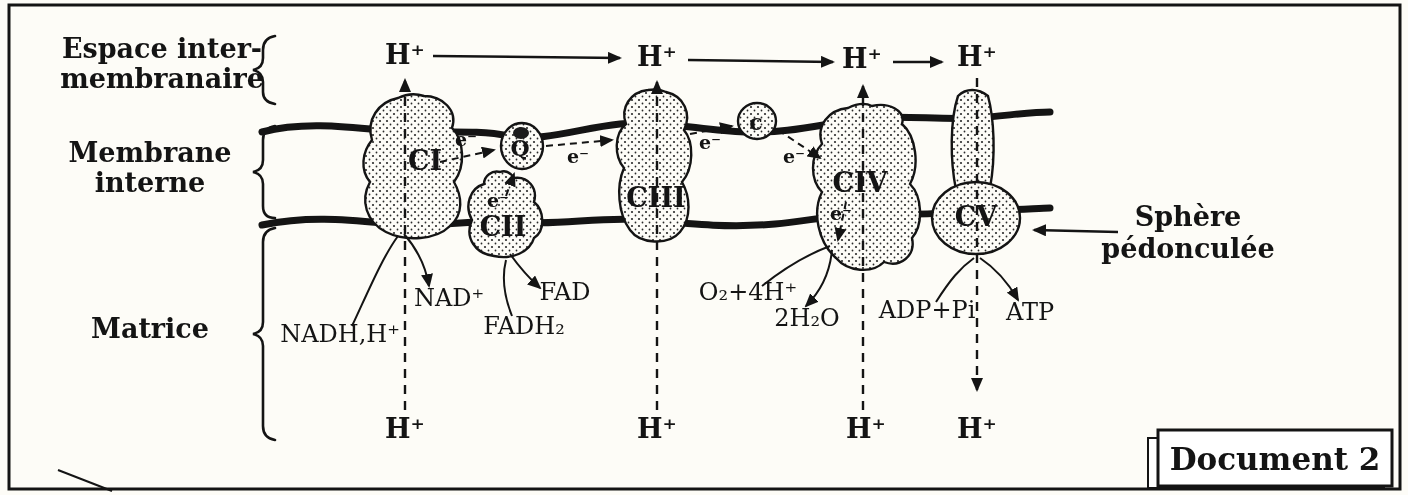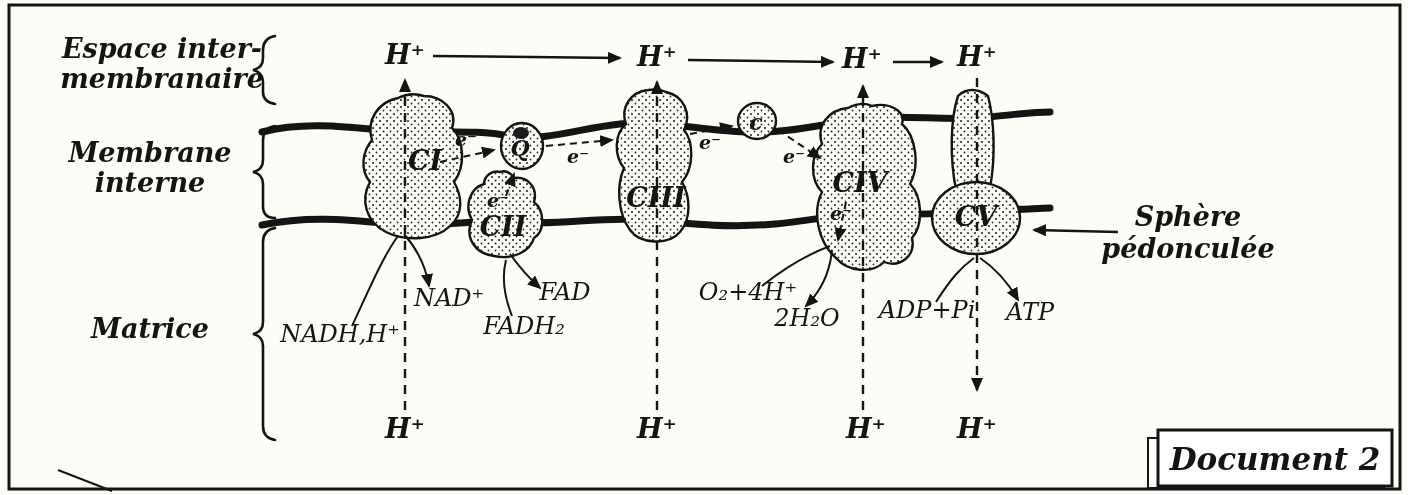--- a/index.html
+++ b/index.html
@@ -1,16 +1,16 @@
 <!DOCTYPE html>
 <html><head>
 <meta charset="utf-8">
 <style>
   html,body{margin:0;padding:0;background:#ffffff;}
-  .page{position:relative;width:1408px;height:495px;background:#fdfcf7;overflow:hidden;font-style:italic;}
+  .page{position:relative;width:1408px;height:495px;background:#fdfcf7;overflow:hidden;}
   svg{position:absolute;left:0;top:0;}
   text{fill:#141414;}
   .serif-b{font-family:"DejaVu Serif","Liberation Serif",serif;font-weight:bold;}
   .serif-n{font-family:"DejaVu Serif","Liberation Serif",serif;font-weight:normal;}
   .lbl-region{font-size:27px;text-anchor:middle;}
   .lbl-h{font-size:27px;text-anchor:middle;}
   .lbl-complex{font-size:27px;text-anchor:middle;}
   .lbl-small{font-size:22px;text-anchor:middle;}
   .lbl-e{font-size:19px;text-anchor:middle;}
   .lbl-mol{font-size:24px;text-anchor:middle;}

